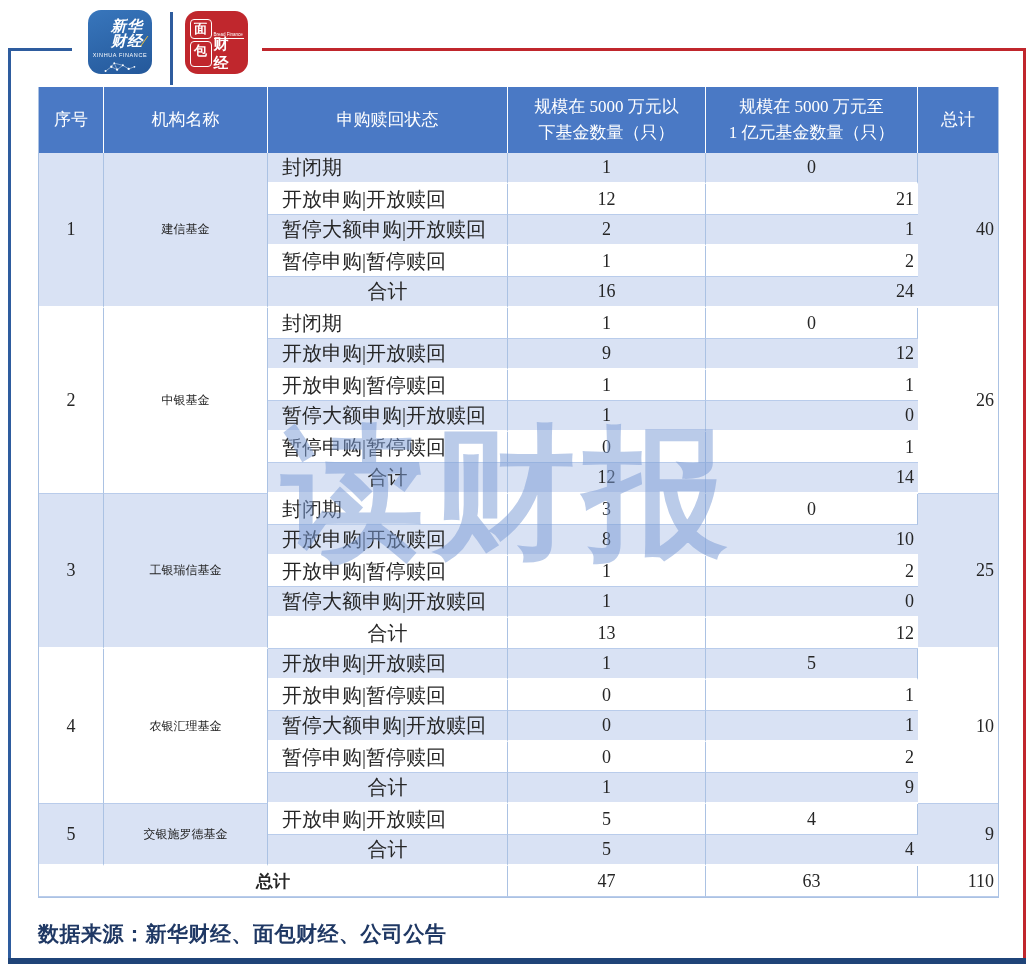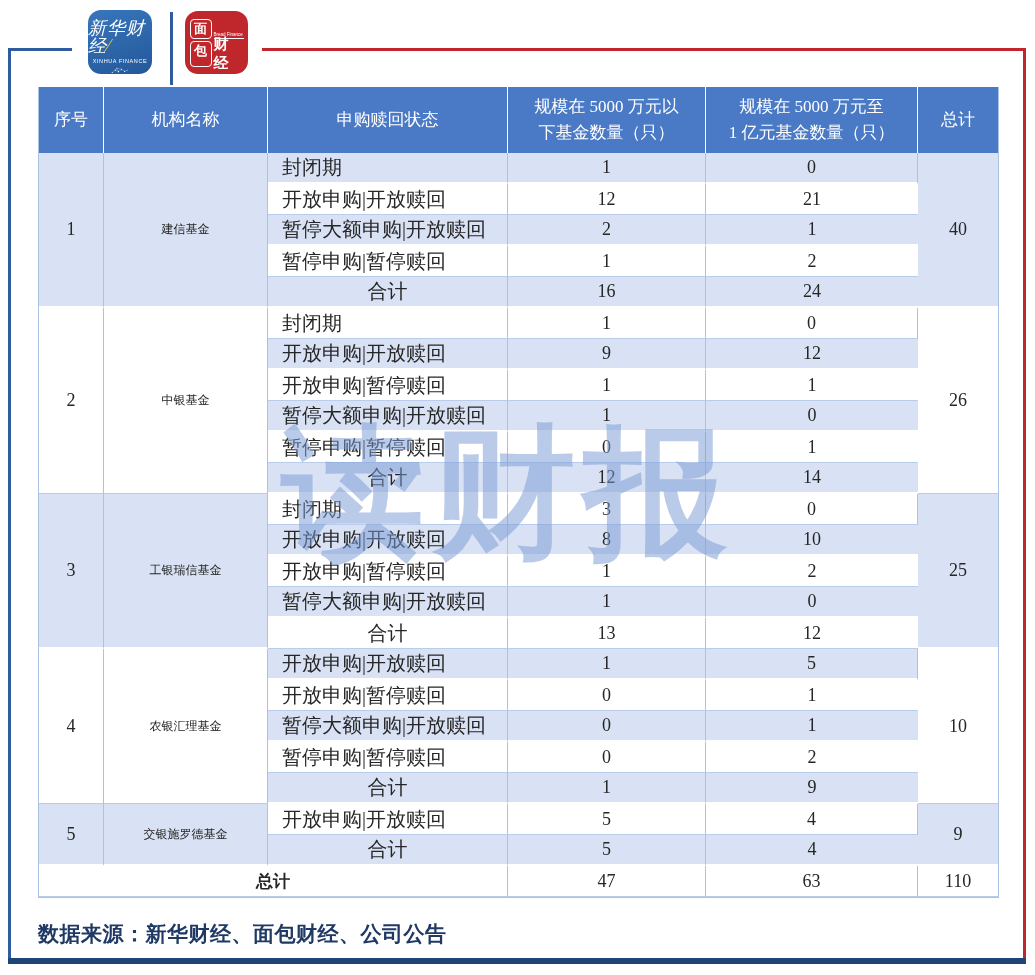--- a/index.html
+++ b/index.html
@@ -22,21 +22,21 @@
   .frame-top-red{position:absolute;left:262px;top:48px;width:764px;height:3px;background:var(--frame-red);}
   .frame-right{position:absolute;left:1023px;top:48px;width:3px;height:912px;background:var(--frame-red);}
   .frame-bottom{position:absolute;left:8px;top:958px;width:1018px;height:6px;background:var(--frame-navy);}
   .logo-divider{position:absolute;left:170px;top:12px;width:3px;height:73px;background:var(--frame-blue);}
 
   
   .logo{position:absolute;border-radius:13px;color:#fff;overflow:hidden;box-sizing:border-box;}
   .logo-xinhua{left:88px;top:10px;width:64px;height:64px;
     background:linear-gradient(160deg,#3876bc 0%,#24589a 100%);
     display:flex;flex-direction:column;align-items:center;justify-content:flex-start;padding-top:9px;}
-  .logo-xinhua .cn{font-size:18px;font-weight:normal;font-style:italic;letter-spacing:1px;line-height:1;}
+  .logo-xinhua .cn{font-size:15px;font-weight:bold;font-style:italic;letter-spacing:1px;line-height:1;padding-left:23px;}
   .logo-xinhua .cn .accent{color:#f2c137;}
   .logo-xinhua .en{font-size:5.5px;letter-spacing:.6px;margin-top:3px;font-family:"Liberation Sans",sans-serif;}
   .logo-xinhua svg{margin-top:3px;}
   .logo-bread{left:185px;top:11px;width:63px;height:63px;background:#c0272d;
     display:grid;grid-template-columns:22px 30px;grid-template-rows:20px 26px;
     column-gap:2px;row-gap:2px;align-content:center;justify-content:center;}
   .logo-bread .boxchar{border:1.5px solid #fff;border-radius:4px;font-size:13px;line-height:17px;
     text-align:center;font-weight:bold;}
   .logo-bread .brand-en{font-size:4.5px;align-self:end;font-family:"Liberation Sans",sans-serif;
     white-space:nowrap;border-bottom:1px solid #fff;padding-bottom:1px;}
@@ -47,21 +47,21 @@
     border-collapse:separate;border-spacing:0;
     border-left:1px solid var(--line-blue);border-right:1px solid var(--line-blue);
     border-bottom:1px solid var(--line-blue);}
   table.fund th{background:var(--header-blue);color:#fff;font-weight:normal;font-size:17px;
     height:66px;box-sizing:border-box;vertical-align:middle;text-align:center;
     padding:2px 4px;line-height:1.55;border-right:1px solid #fff;}
   table.fund th:last-child{border-right:none;}
   table.fund td{box-sizing:border-box;height:31px;padding:0 4px;vertical-align:middle;
     text-align:center;font-size:18px;color:var(--text-dark);background:#fff;
     border-right:1px solid var(--line-blue);}
-  table.fund td:last-child{border-right:none;}
+  table.fund td:last-child{border-right:none;text-align:right;}
   table.fund td.status{font-size:20px;text-align:left;padding-left:14px;}
   table.fund td.status.subtotal{text-align:center;padding-left:4px;}
   table.fund tr.r-blue > td{background:var(--row-blue);border-bottom:2px solid #fff;}
   table.fund tr.r-white > td{background:#fff;border-bottom:1px solid #b9cceb;}
   table.fund td.sec-blue{background:var(--row-blue) !important;border-bottom:2px solid #fff !important;}
   table.fund td.sec-white{background:#fff !important;border-bottom:1px solid #b9cceb !important;}
   table.fund td.org{font-size:12px;}
   table.fund tr.grand > td{background:#fff;border-bottom:1px solid #b9cceb;}
   table.fund tr.grand td.grand-label{font-weight:bold;font-size:17px;}
 

